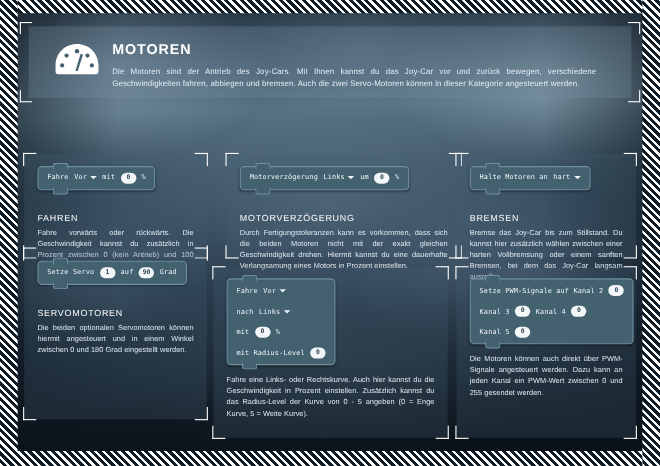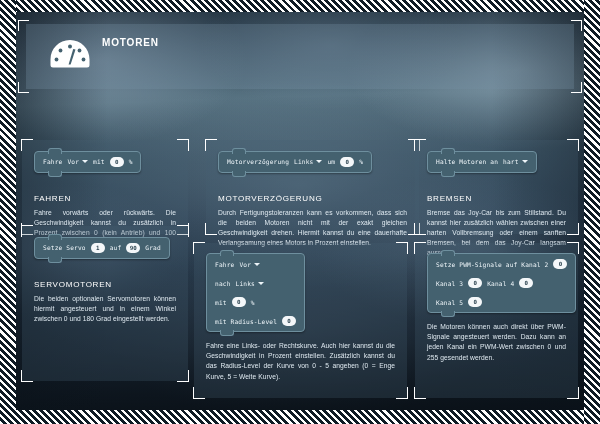--- a/index.html
+++ b/index.html
@@ -87,21 +87,21 @@
     flex: 0 0 auto;
     width: 64px;
     display: flex;
     align-items: center;
     justify-content: center;
     padding-top: 6px;
   }
   .hdr-text { flex: 1 1 auto; padding-top: 5px; }
   .hdr-title {
     color: #ffffff;
-    font-size: 10px;
+    font-size: 13px;
     font-weight: bold;
     letter-spacing: .85px;
     margin-bottom: 7px;
   }
   .hdr-desc {
     color: #e3ecf2;
     font-size: 7.2px;
     line-height: 11.2px;
     text-align: justify;
     letter-spacing: .1px;
@@ -248,20 +248,21 @@
           <circle cx="21" cy="8.5" r="2.0" fill="#44616f"></circle>
           <circle cx="11.5" cy="12.5" r="1.9" fill="#44616f"></circle>
           <circle cx="30.5" cy="12.5" r="1.9" fill="#44616f"></circle>
           <circle cx="7.5" cy="21.5" r="1.9" fill="#44616f"></circle>
           <circle cx="34.5" cy="21.5" r="1.9" fill="#44616f"></circle>
           <path d="M19.6 26.5 L21.6 26.5 L26.5 11.5 L24.2 11.0 Z" fill="#44616f"></path>
         </svg>
       </div>
       <div class="hdr-text">
         <div class="hdr-title">MOTOREN</div>
+        <div class="hdr-desc">Die Motoren sind der Antrieb des Joy-Cars. Mit Ihnen kannst du das Joy-Car vor und zurück bewegen, verschiedene Geschwindigkeiten fahren, abbiegen und bremsen. Auch die zwei Servo-Motoren können in dieser Kategorie angesteuert werden.</div>
       </div>
     </div>
   </div>
   <div class="hdr-br tl"></div>
   <div class="hdr-br bl"></div>
   <div class="hdr-br tr"></div>
   <div class="hdr-br br"></div>
 
   <div id="cards-layer">
       <div class="card" style="left: 22px; top: 140px; width: 166px; height: 94px;"><div class="brk tl"></div><div class="brk tr"></div><div class="brk bl"></div><div class="brk br"></div><div class="blk"><div class="blk-row">

